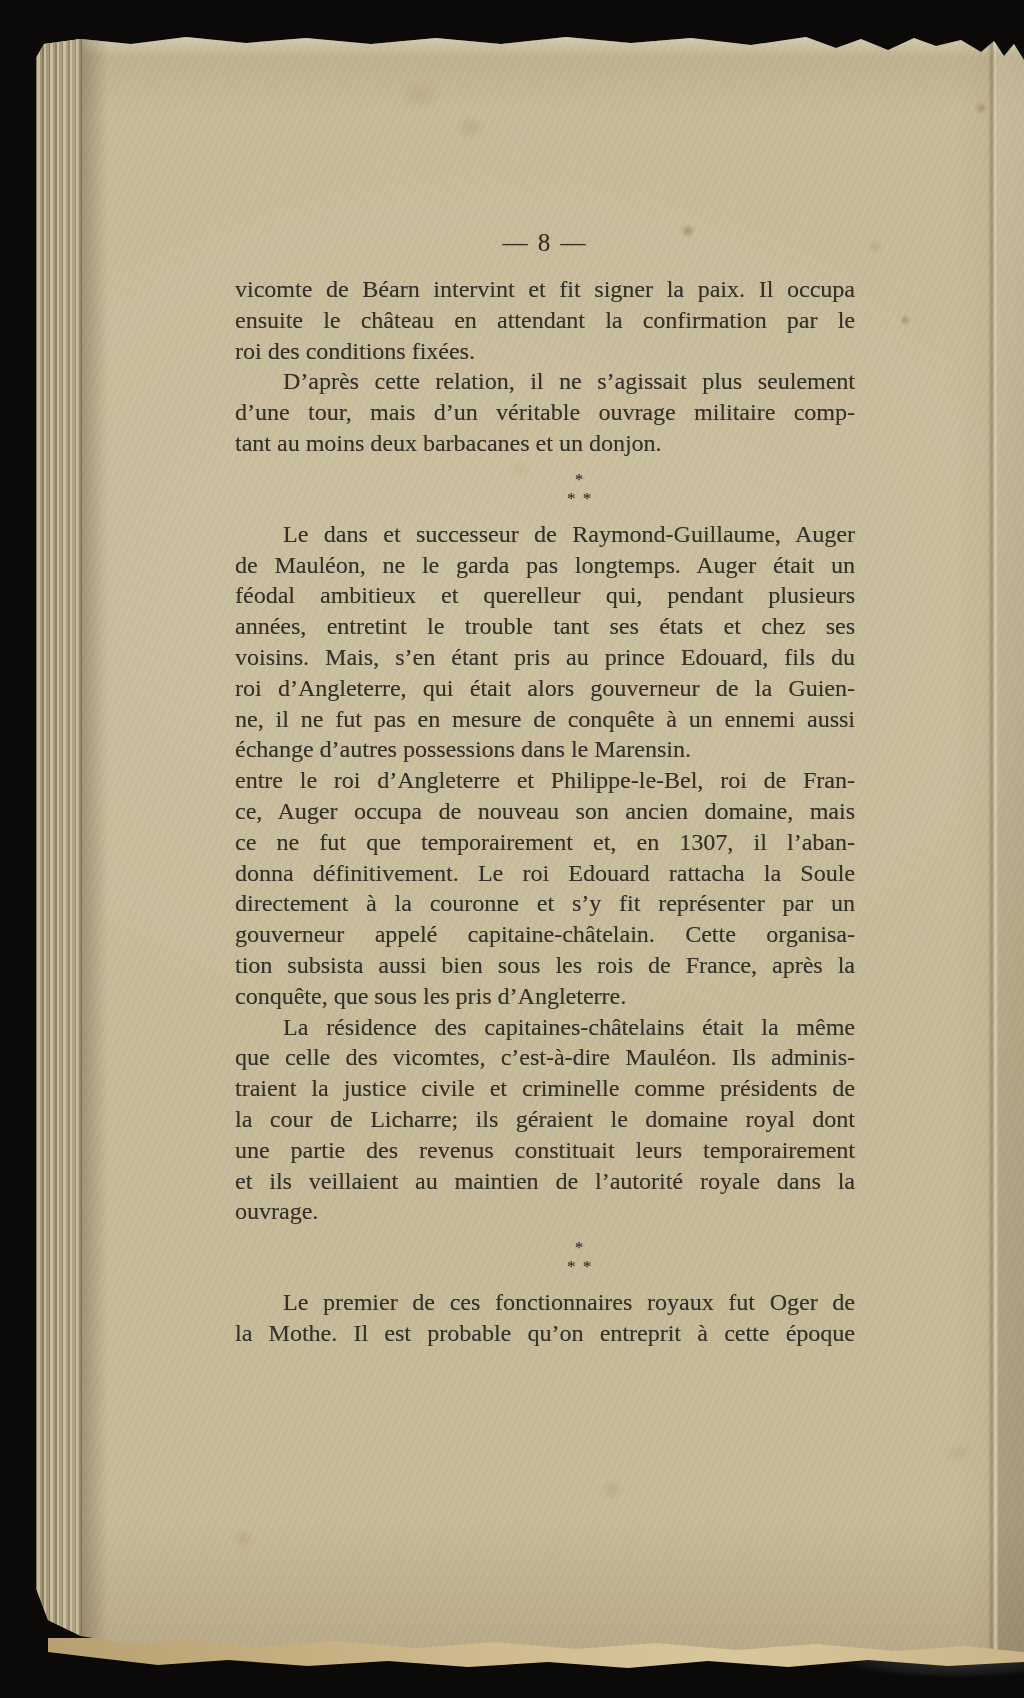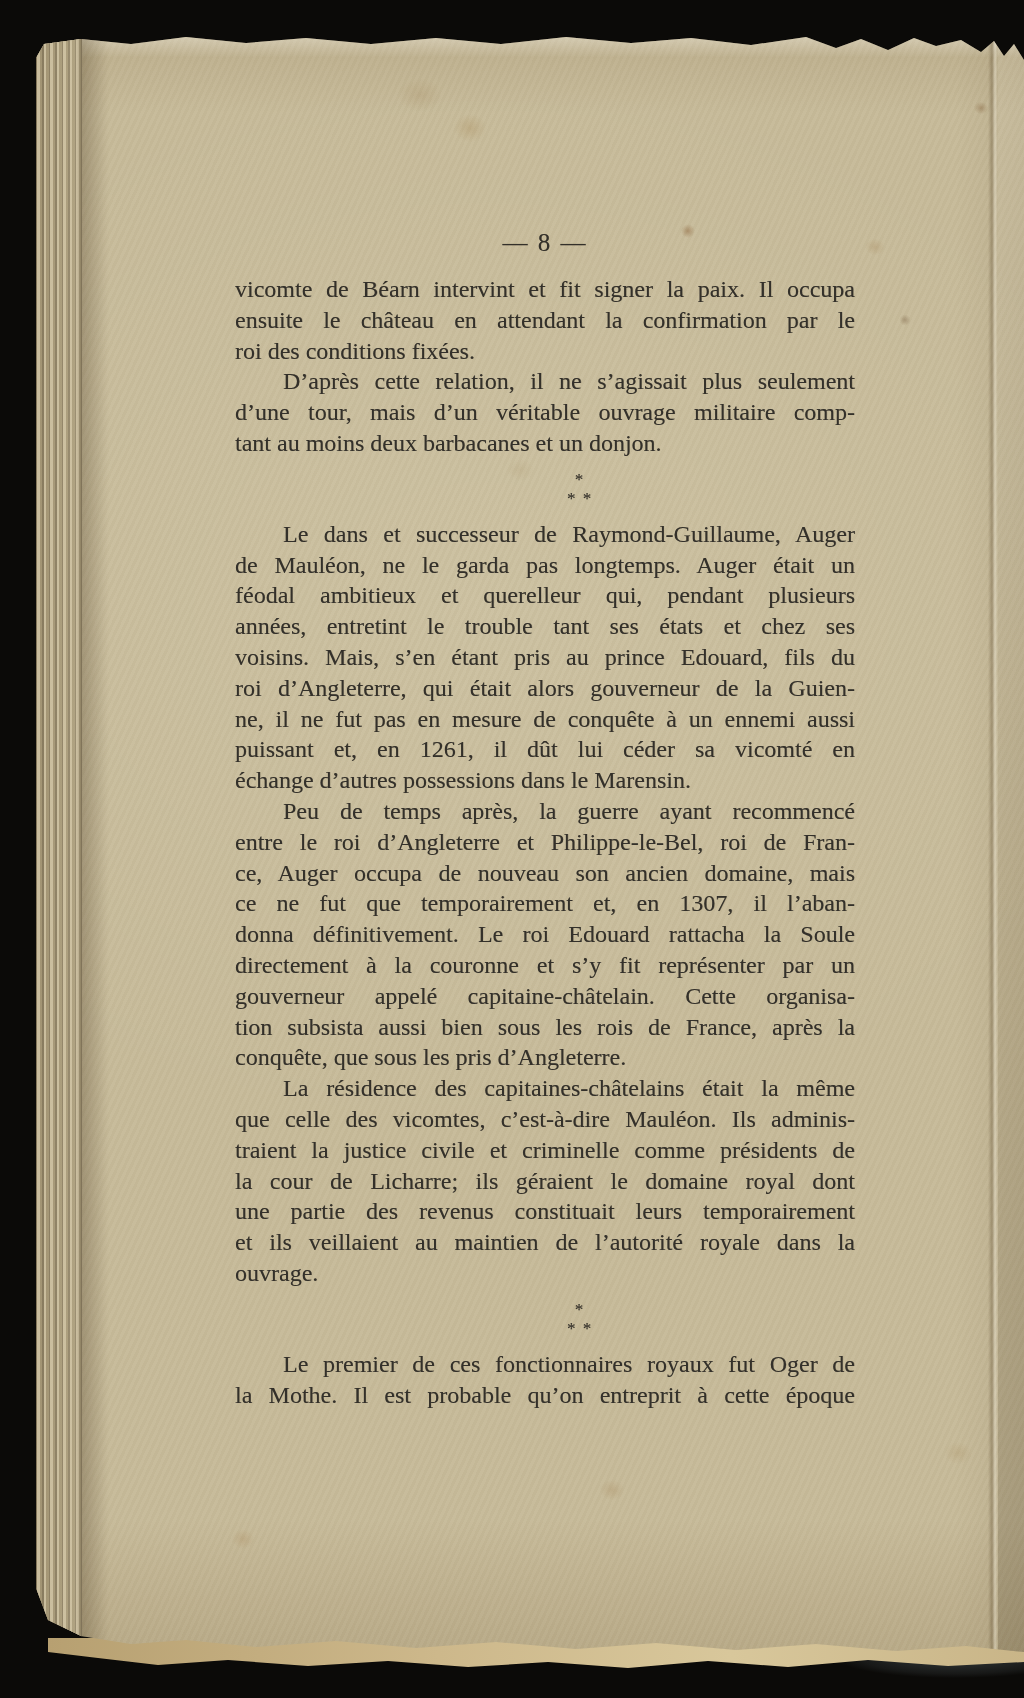--- a/index.html
+++ b/index.html
@@ -137,25 +137,23 @@
       </div>
 
       <div class="para">
           <div class="tline ind">Le dans et successeur de Raymond-Guillaume, Auger</div>
           <div class="tline">de Mauléon, ne le garda pas longtemps. Auger était un</div>
           <div class="tline">féodal ambitieux et querelleur qui, pendant plusieurs</div>
           <div class="tline">années, entretint le trouble tant ses états et chez ses</div>
           <div class="tline">voisins. Mais, s’en étant pris au prince Edouard, fils du</div>
           <div class="tline">roi d’Angleterre, qui était alors gouverneur de la Guien-</div>
           <div class="tline">ne, il ne fut pas en mesure de conquête à un ennemi aussi</div>
-          <div class="tline">puissant et, en 1261, il dût lui céder sa vicomté en</div>
           <div class="tline endline">échange d’autres possessions dans le Marensin.</div>
         </div>
       <div class="para">
-          <div class="tline ind">Peu de temps après, la guerre ayant recommencé</div>
           <div class="tline">entre le roi d’Angleterre et Philippe-le-Bel, roi de Fran-</div>
           <div class="tline">ce, Auger occupa de nouveau son ancien domaine, mais</div>
           <div class="tline">ce ne fut que temporairement et, en 1307, il l’aban-</div>
           <div class="tline">donna définitivement. Le roi Edouard rattacha la Soule</div>
           <div class="tline">directement à la couronne et s’y fit représenter par un</div>
           <div class="tline">gouverneur appelé capitaine-châtelain. Cette organisa-</div>
           <div class="tline">tion subsista aussi bien sous les rois de France, après la</div>
           <div class="tline endline">conquête, que sous les pris d’Angleterre.</div>
         </div>
       <div class="para">

